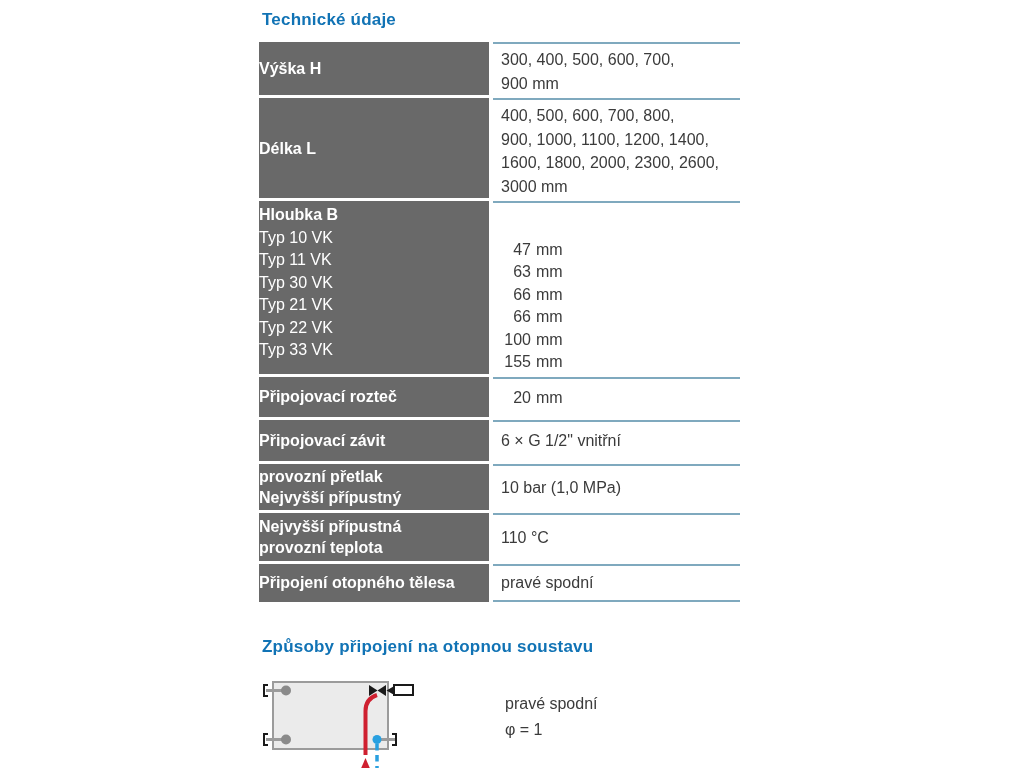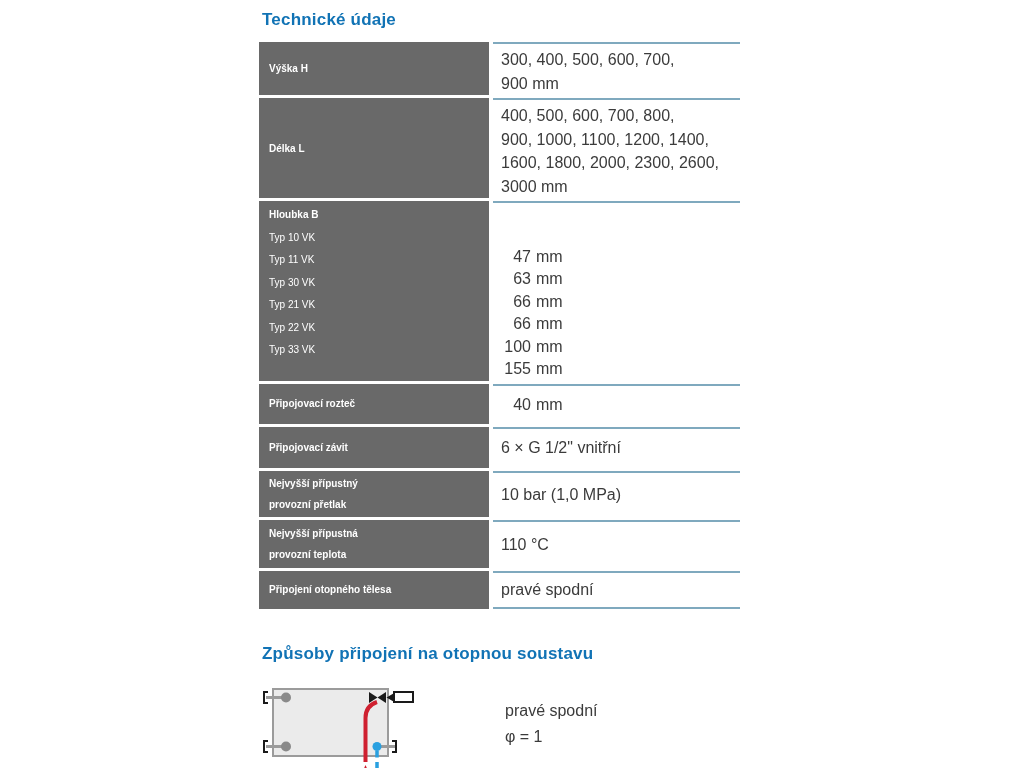--- a/index.html
+++ b/index.html
@@ -14,23 +14,23 @@
     margin:0 0 0 3px;line-height:28px;
   }
   .h1{margin-top:6px;margin-bottom:8px;}
   .h2{margin-top:31px;margin-bottom:14px;}
 
   
   .ttable{width:481px;}
   .trow{display:flex;margin-bottom:3px;}
   .cell-label{
     width:230px;flex:0 0 230px;background:#696969;color:#ffffff;
-    font-size:10px;font-weight:bold;
+    font-size:16px;font-weight:bold;
     display:flex;flex-direction:column;justify-content:center;
-    padding-left:10px;box-sizing:border-box;line-height:21px;
+    box-sizing:border-box;line-height:21px;
   }
   .cell-value{
     flex:1;margin-left:4px;border-top:2px solid #7fa9be;
     color:#3b3b3b;font-size:16px;line-height:23.5px;
     padding-left:8px;box-sizing:border-box;
     display:flex;flex-direction:column;justify-content:flex-start;
   }
   .trow.center .cell-value{justify-content:center;}
   .trow:last-child .cell-value{border-bottom:2px solid #7fa9be;}
   .r1{min-height:47px;}
@@ -38,21 +38,21 @@
   .r3{min-height:158px;}
   .r4{min-height:40px;}
   .r5{min-height:41px;}
   .r6{min-height:46px;}
   .r7{min-height:48px;}
   .r8{min-height:38px;justify-content:center;}
   .r1 .cell-value,.r2 .cell-value{padding-top:4px;}
   .r3 .cell-label{justify-content:flex-start;padding-top:3px;}
   .r3 .cell-label .typ{font-weight:normal;line-height:22.5px;}
   .r3 .cell-label .hb-head{line-height:22.5px;}
-  .r3 .cell-value{padding-top:20px;}
+  .r3 .cell-value{padding-top:13px;}
   .r3 .cell-value .typ{line-height:22.5px;}
   .r3 .typ-spacer{height:22.5px;}
   .vnum{display:inline-block;width:30px;text-align:right;margin-right:5px;}
 
   
   .diagram-area{position:relative;height:122px;}
   .diagram-svg{position:absolute;left:0;top:0;}
   .conn-text{
     position:absolute;left:246px;top:16px;
     color:#3b3b3b;font-size:16px;line-height:26px;
@@ -108,37 +108,37 @@
         <div class="typ"><span class="vnum">100</span><span>mm</span></div>
         <div class="typ"><span class="vnum">155</span><span>mm</span></div>
       </div>
     </div>
 
     <div class="trow r4 center">
       <div class="cell-label">
         <div>Připojovací rozteč</div>
       </div>
       <div class="cell-value">
-        <div><span class="vnum">40</span><span>mm</span></div>
+        <div><span class="vnum">20</span><span>mm</span></div>
       </div>
     </div>
 
     <div class="trow r5 center">
       <div class="cell-label">
         <div>Připojovací závit</div>
       </div>
       <div class="cell-value">
         <div>6 × G 1/2" vnitřní</div>
       </div>
     </div>
 
     <div class="trow r6 center">
       <div class="cell-label">
+        <div>provozní přetlak</div>
         <div>Nejvyšší přípustný</div>
-        <div>provozní přetlak</div>
       </div>
       <div class="cell-value">
         <div>10 bar (1,0 MPa)</div>
       </div>
     </div>
 
     <div class="trow r7 center">
       <div class="cell-label">
         <div>Nejvyšší přípustná</div>
         <div>provozní teplota</div>

